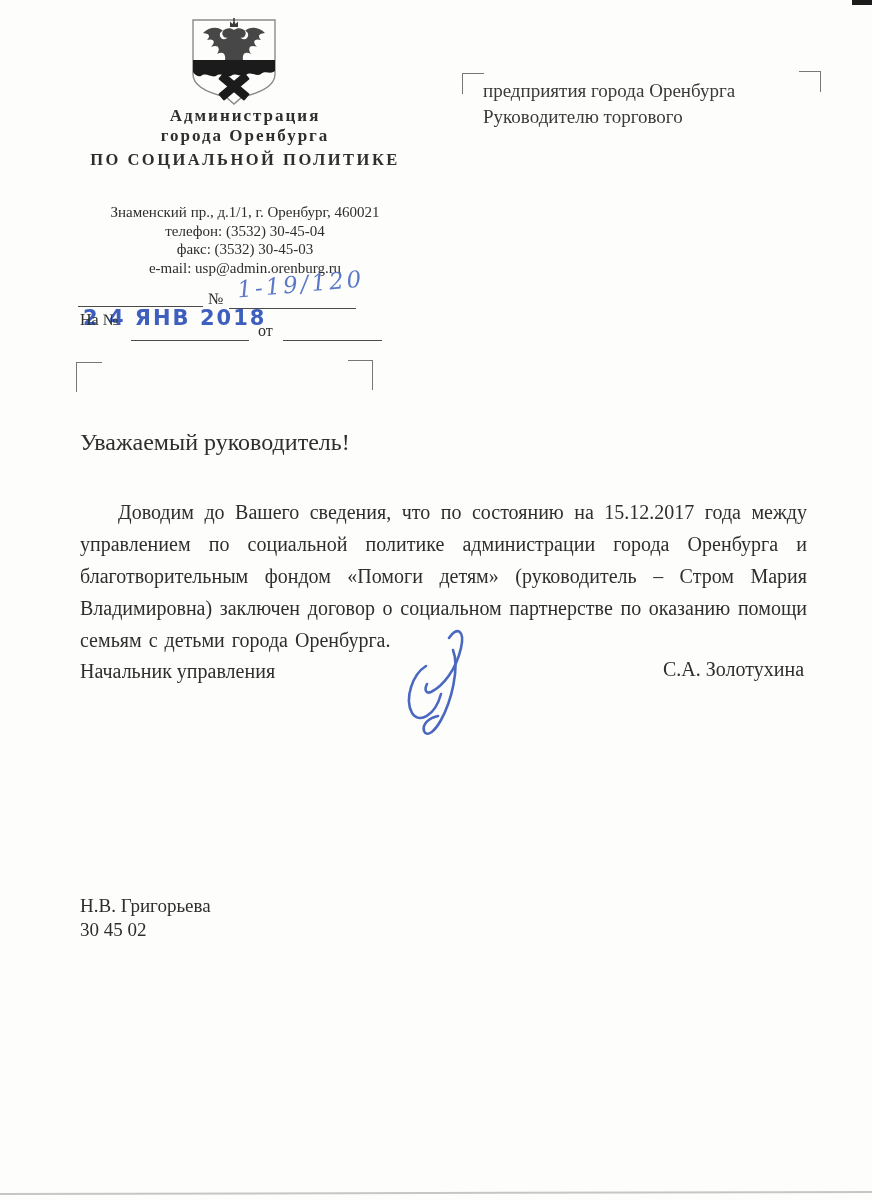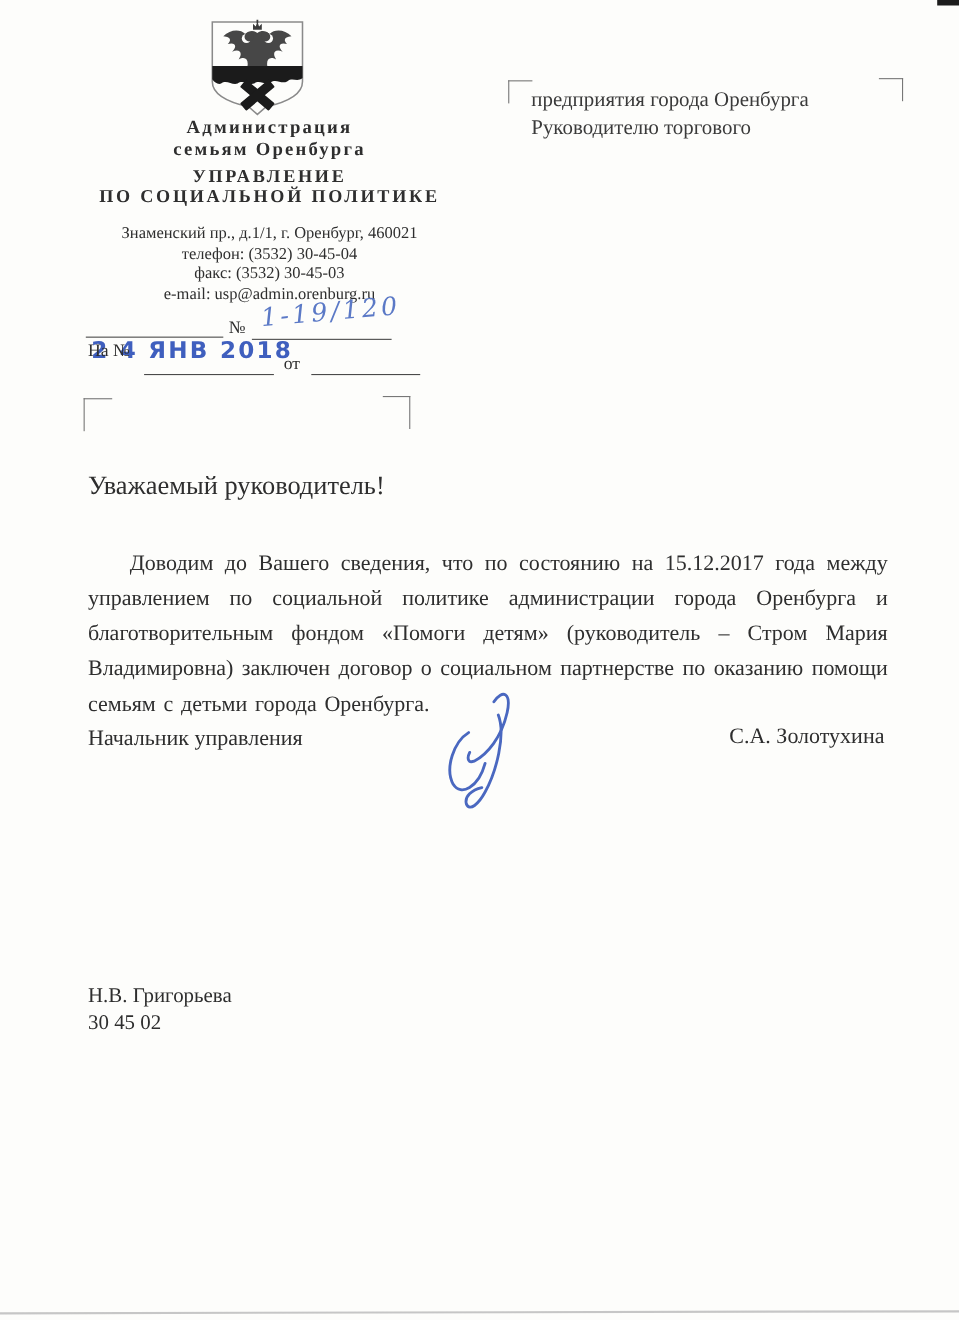--- a/index.html
+++ b/index.html
@@ -112,25 +112,24 @@
                C8,59 5,57 3,54 Z" fill="#1b1b1b"></path>
 
       <g transform="translate(44,68.5)" fill="#1b1b1b">
         <rect x="-17" y="-4.4" width="34" height="8.8" transform="rotate(40)" rx="1"></rect>
         <rect x="-17" y="-4.4" width="34" height="8.8" transform="rotate(-40)" rx="1"></rect>
       </g>
     </svg>
 
     <div class="org-name">
       <div>Администрация</div>
-      <div>семьям Оренбурга</div>
+      <div>города Оренбурга</div>
     </div>
 
     <div class="dept-name">
-      <div>УПРАВЛЕНИЕ</div>
       <div>ПО СОЦИАЛЬНОЙ ПОЛИТИКЕ</div>
     </div>
 
     <div class="contacts">
       <div>Знаменский пр., д.1/1, г. Оренбург, 460021</div>
       <div>телефон: (3532) 30-45-04</div>
       <div>факс: (3532) 30-45-03</div>
       <div>e-mail: usp@admin.orenburg.ru</div>
     </div>
   </div>

